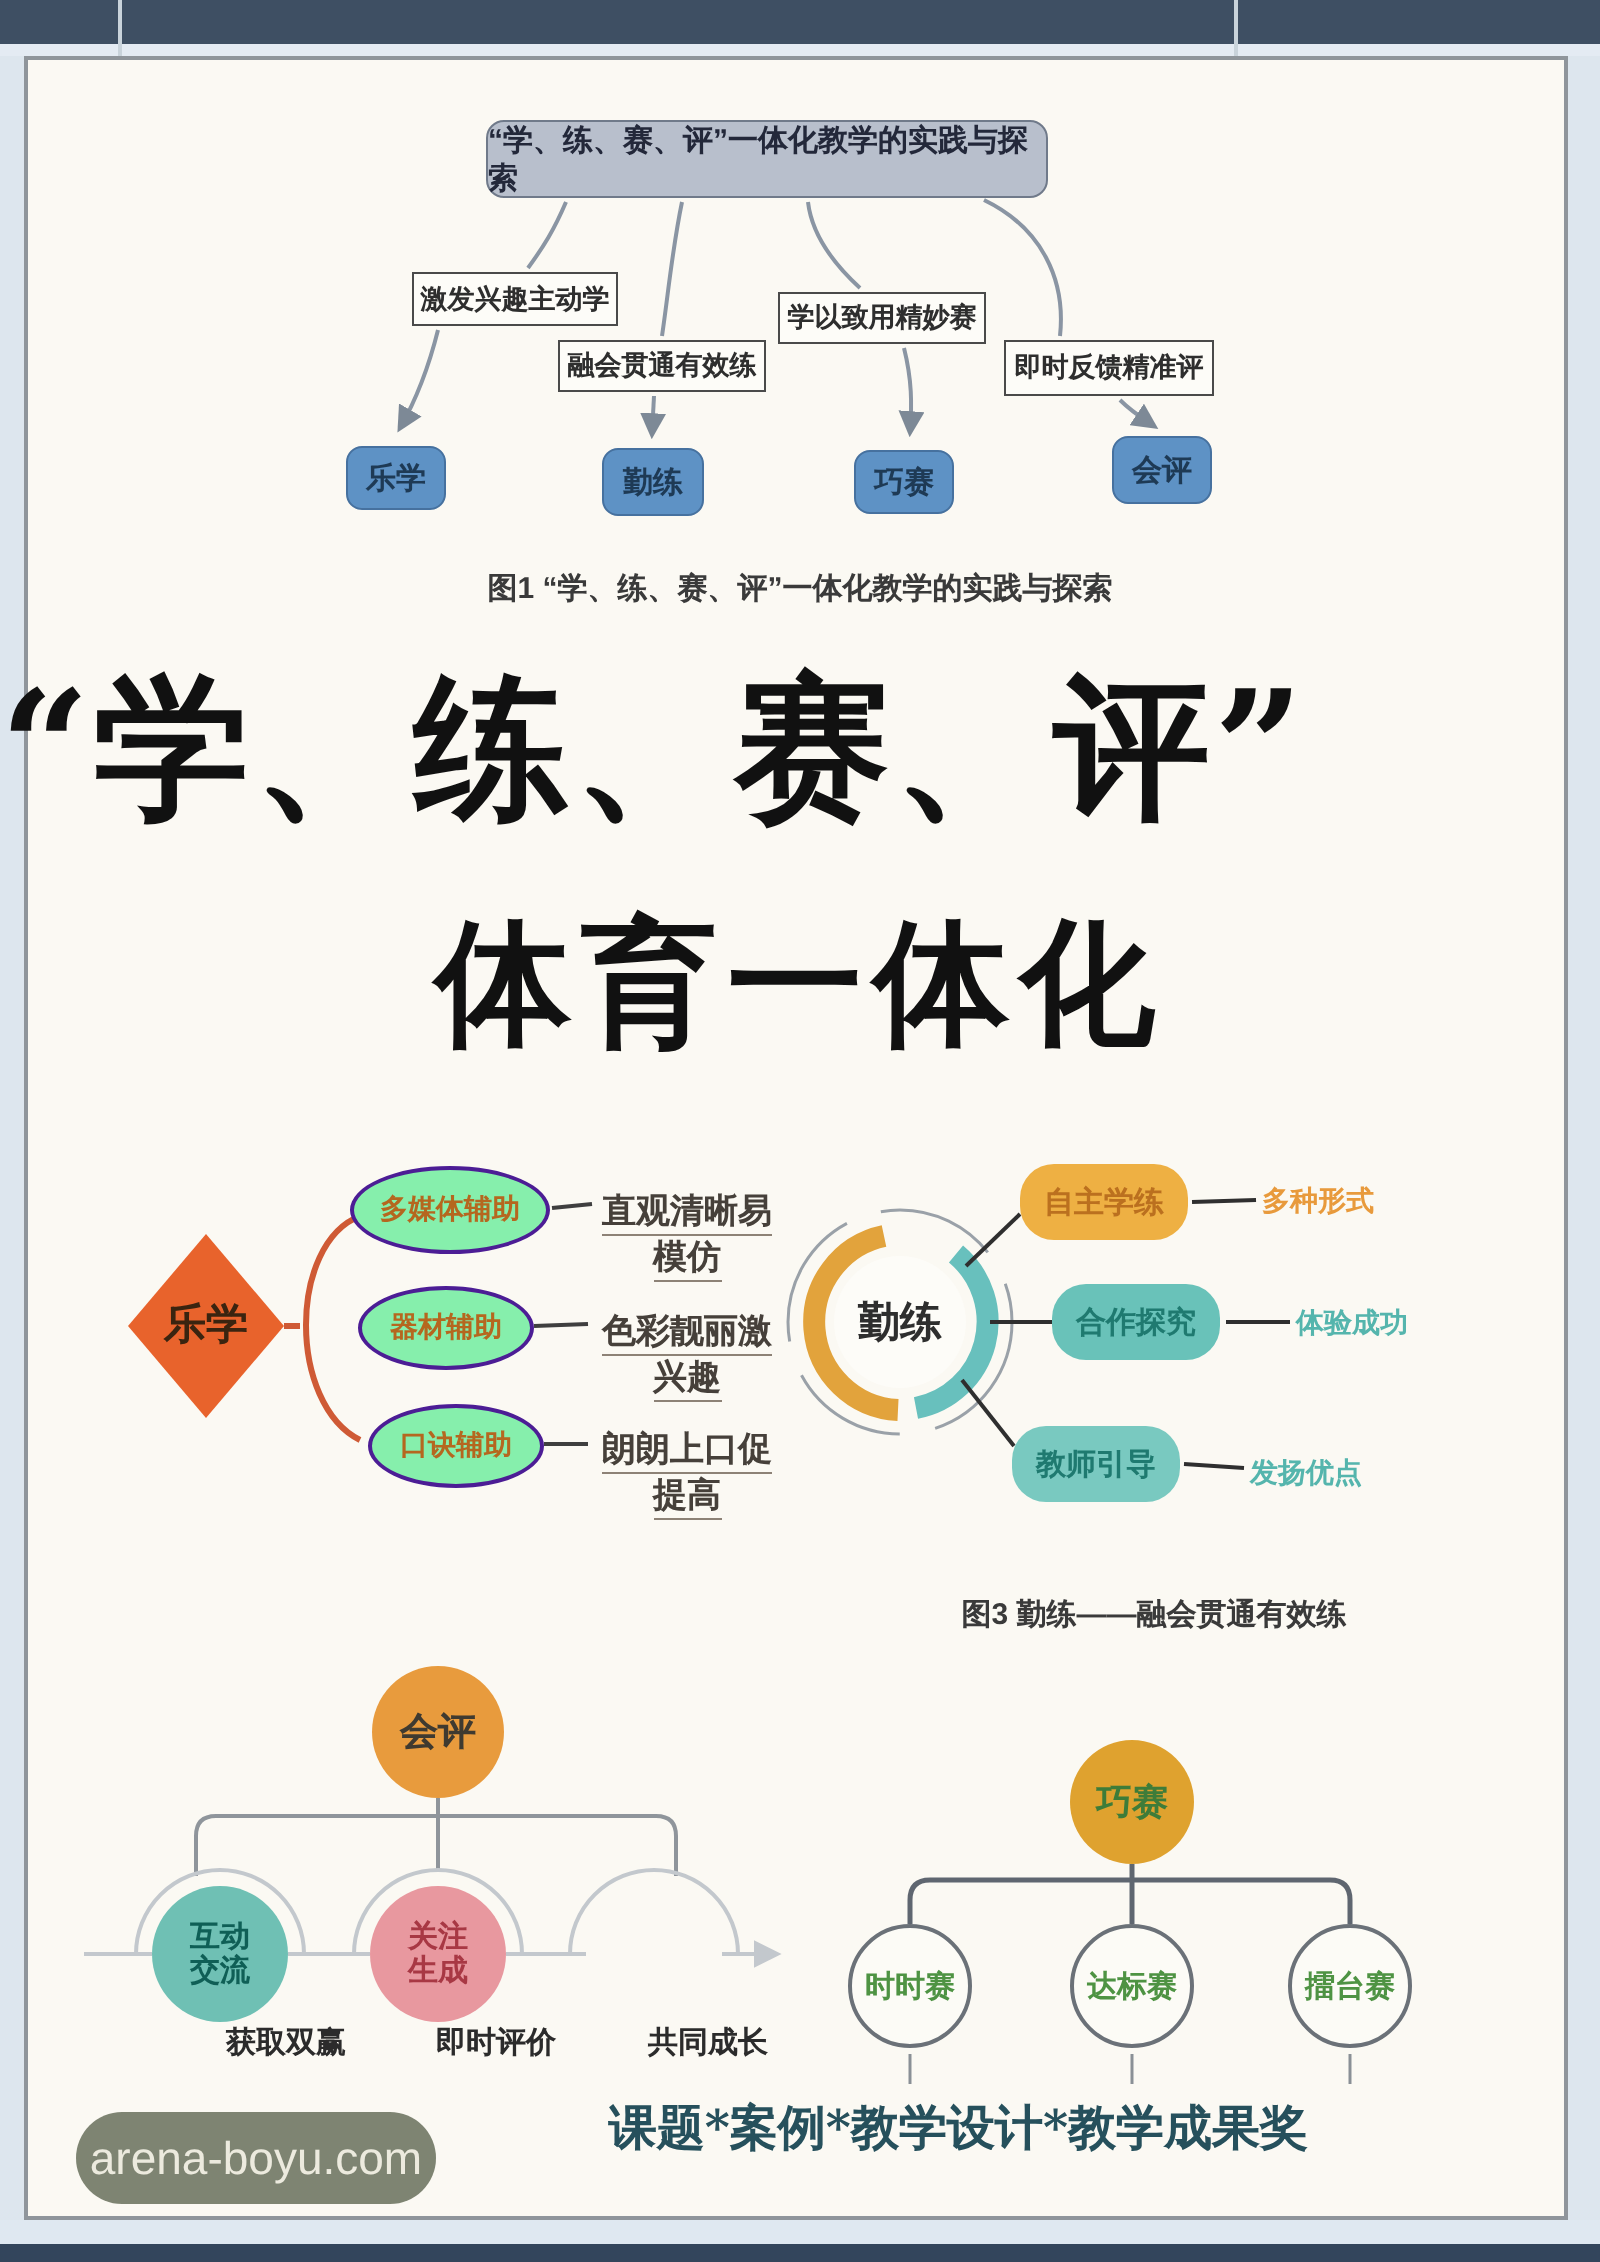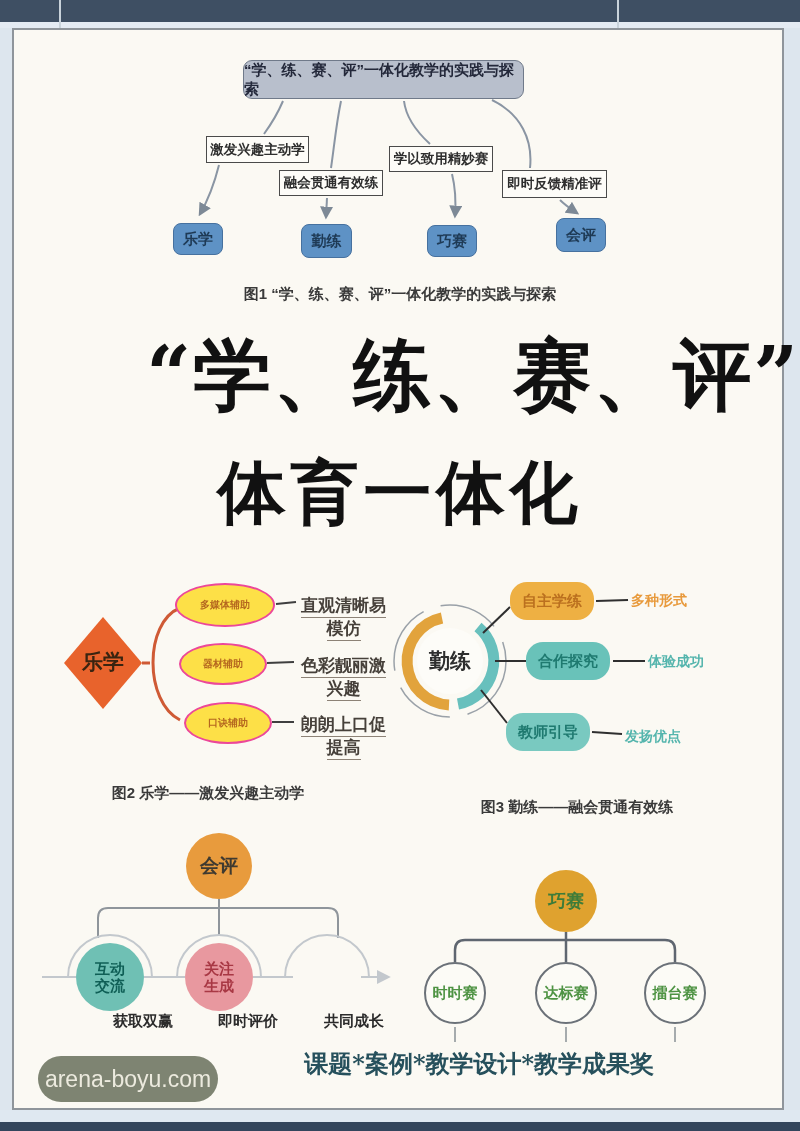--- a/index.html
+++ b/index.html
@@ -19,29 +19,29 @@
   .f1-title{left:243px;top:60px;width:281px;height:39px;background:#b8bfcc;border:1.5px solid #707a8a;
     border-radius:9px;display:flex;align-items:center;justify-content:center;
     font-weight:bold;font-size:15px;color:#23283a;box-sizing:border-box;}
   .f1-mid{background:#fdfcf8;border:1.5px solid #4a4a4a;display:flex;align-items:center;justify-content:center;
     font-weight:bold;font-size:13.5px;color:#2e2e2e;box-sizing:border-box;}
   .f1-leaf{background:#5e92c5;border:1.5px solid #46719f;border-radius:8px;display:flex;align-items:center;
     justify-content:center;font-weight:bold;font-size:15px;color:#1e3a55;box-sizing:border-box;}
   .caption{font-weight:bold;font-size:15px;color:#3a3a3a;text-align:center;}
 
   
-  .poster1{left:0;top:330px;width:800px;text-align:right;font-family:"DejaVu Serif","Liberation Serif",serif;
+  .poster1{left:0;top:330px;width:800px;text-align:left;font-family:"DejaVu Serif","Liberation Serif",serif;
     font-weight:bold;font-size:78px;letter-spacing:2px;color:#111;line-height:1.15;}
   .poster2{left:0;top:452px;width:800px;text-align:center;font-family:"DejaVu Serif","Liberation Serif",serif;
     font-weight:bold;font-size:68px;letter-spacing:5px;color:#111;line-height:1.2;}
 
   
   .diamond-text{left:63px;top:648px;width:80px;text-align:center;font-weight:bold;font-size:21px;color:#3a2410;}
-  .oval{border:2px solid #ec4899;border-radius:50%;display:flex;align-items:center;justify-content:center;
-    font-weight:bold;font-size:10px;color:#b5671f;box-sizing:border-box;background:#fde047;}
+  .oval{border:2px solid #4c1d95;border-radius:50%;display:flex;align-items:center;justify-content:center;
+    font-weight:bold;font-size:14px;color:#b5671f;box-sizing:border-box;background:#86efac;}
   .f2label{font-weight:bold;font-size:17px;color:#46403a;text-align:center;}
   .f2label span{border-bottom:1.5px solid #8d8276;padding-bottom:2px;}
 
   
   .f3-center{left:417px;top:628px;width:66px;height:66px;border-radius:50%;background:#fdfcf8;
     display:flex;align-items:center;justify-content:center;font-weight:bold;font-size:21px;color:#2e2e2e;}
   .f3-box{height:38px;border-radius:17px;display:flex;align-items:center;justify-content:center;
     font-weight:bold;font-size:15px;box-sizing:border-box;}
   .f3label{font-weight:bold;font-size:14px;}
 
@@ -164,21 +164,20 @@
   <div class="abs poster1">“学、练、赛、评”</div>
   <div class="abs poster2">体育一体化</div>
 
   <div class="abs diamond-text">乐学</div>
   <div class="abs oval" style="left:175px;top:583px;width:100px;height:44px;">多媒体辅助</div>
   <div class="abs oval" style="left:179px;top:643px;width:88px;height:42px;">器材辅助</div>
   <div class="abs oval" style="left:184px;top:702px;width:88px;height:42px;">口诀辅助</div>
   <div class="abs f2label" style="left:296px;top:594px;width:95px;"><span>直观清晰易模仿</span></div>
   <div class="abs f2label" style="left:296px;top:654px;width:95px;"><span>色彩靓丽激兴趣</span></div>
   <div class="abs f2label" style="left:296px;top:713px;width:95px;"><span>朗朗上口促提高</span></div>
-  <div class="abs caption" style="left:68px;top:784px;width:280px;">图2  乐学——激发兴趣主动学</div>
 
   <div class="abs f3-center">勤练</div>
   <div class="abs f3-box" style="left:510px;top:582px;width:84px;background:#eeb043;color:#bb701f;">自主学练</div>
   <div class="abs f3-box" style="left:526px;top:642px;width:84px;background:#69c2b9;color:#1f7a70;">合作探究</div>
   <div class="abs f3-box" style="left:506px;top:713px;width:84px;background:#79c9c0;color:#1f7a70;">教师引导</div>
   <div class="abs f3label" style="left:631px;top:592px;color:#e89a3c;">多种形式</div>
   <div class="abs f3label" style="left:648px;top:653px;color:#55b5ad;">体验成功</div>
   <div class="abs f3label" style="left:625px;top:728px;color:#55b5ad;">发扬优点</div>
   <div class="abs caption" style="left:437px;top:798px;width:280px;">图3  勤练——融会贯通有效练</div>
 

